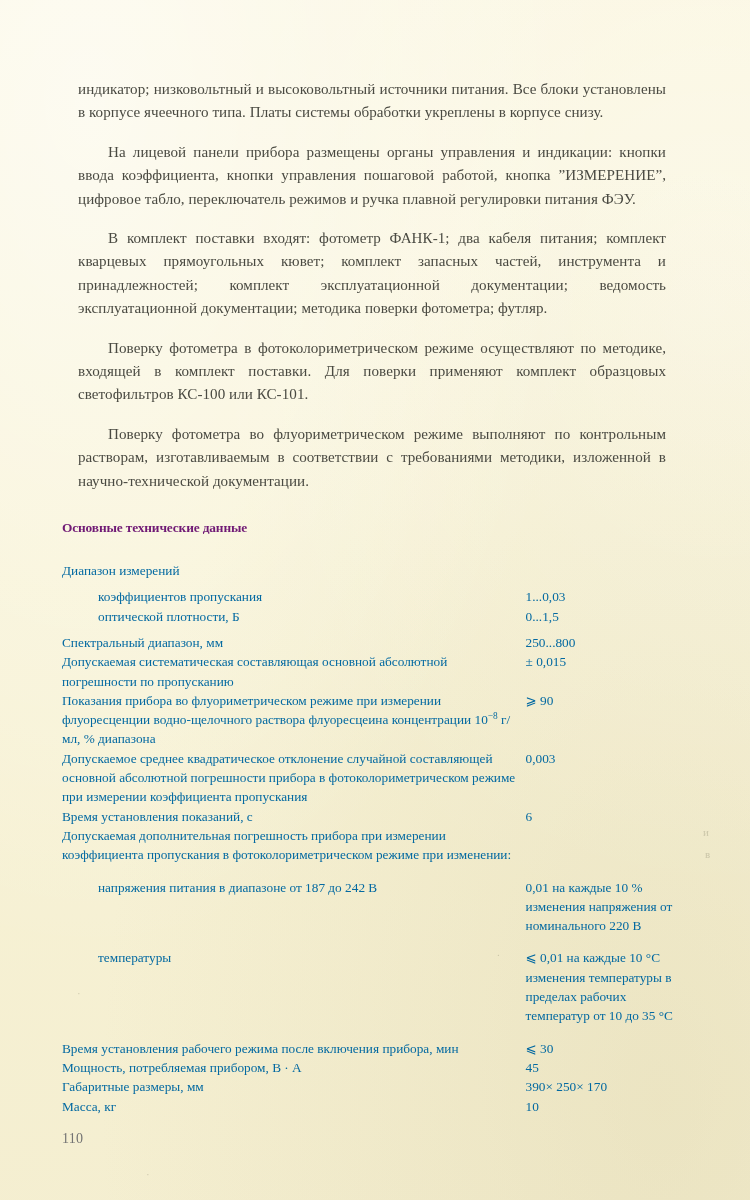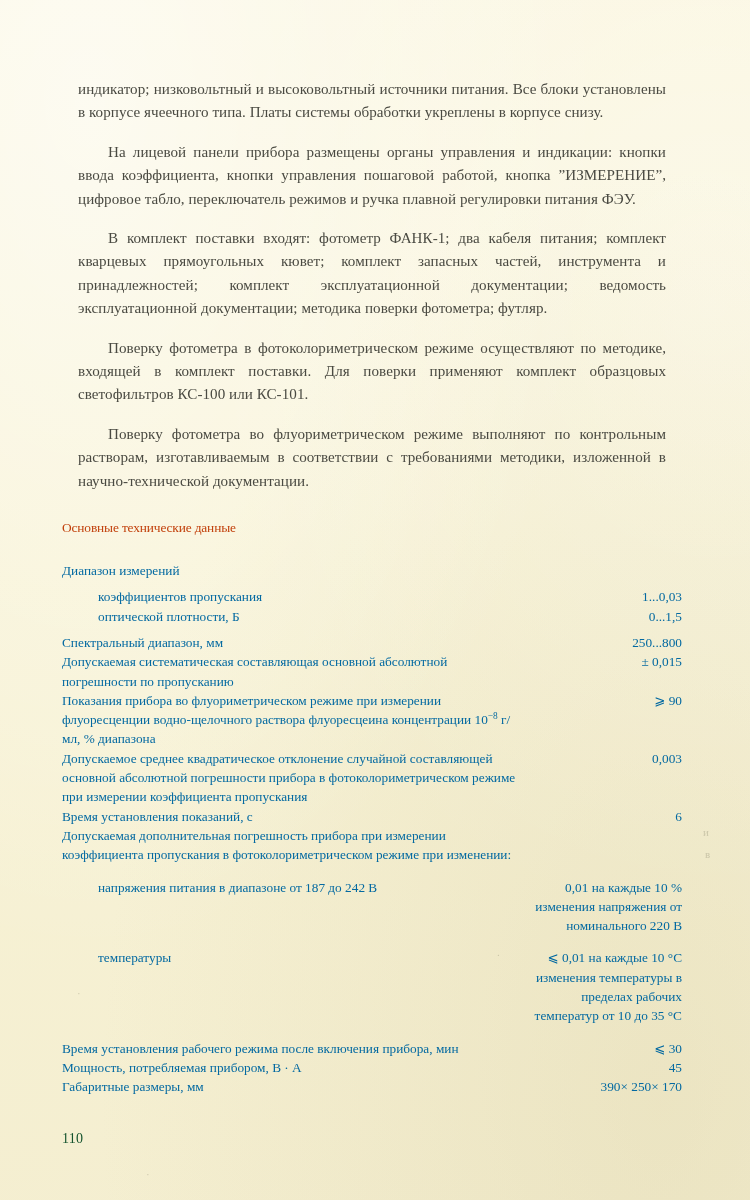--- a/index.html
+++ b/index.html
@@ -54,23 +54,23 @@
   }
   .prose p.indent {
     text-indent: 30px;
   }
 
   
   .section-heading {
     margin-top: 26px;
     font-size: 13.4px;
     line-height: 18px;
-    font-weight: 400;
+    font-weight: 700;
     letter-spacing: -0.15px;
-    color: #c2410c;
+    color: #701a75;
   }
 
   
   .spec-table {
     margin-top: 24px;
     width: 100%;
     border-collapse: collapse;
   }
   .spec-table td {
     vertical-align: top;
@@ -78,21 +78,21 @@
     font-size: 13.3px;
     line-height: 19.3px;
     color: #0369a1;
   }
   .spec-table td.label {
     width: 455px;
     padding-right: 8px;
   }
   .spec-table td.value {
     width: 165px;
-    text-align: right;
+    text-align: left;
     white-space: pre-line;
   }
   .spec-table tr.gap-before td {
     padding-top: 13px;
   }
   .spec-table tr.gap-small td {
     padding-top: 7px;
   }
   .label.indent-1 {
     padding-left: 36px;
@@ -106,21 +106,21 @@
     vertical-align: super;
     line-height: 0;
   }
 
   
   .folio {
     position: absolute;
     left: 62px;
     top: 1131px;
     font-size: 14px;
-    color: #14532d;
+    color: #737373;
     letter-spacing: 0.3px;
   }
 
   
   .smudge {
     position: absolute;
     pointer-events: none;
     color: rgba(120,116,92,0.30);
     font-size: 11px;
     z-index: 2;
@@ -196,20 +196,24 @@
             <td class="value block">⩽ 30</td>
           </tr>
           <tr>
             <td class="label">Мощность, потребляемая прибором, В · А</td>
             <td class="value block">45</td>
           </tr>
           <tr>
             <td class="label">Габаритные размеры, мм</td>
             <td class="value block">390× 250× 170</td>
           </tr>
+          <tr>
+            <td class="label">Масса, кг</td>
+            <td class="value block">10</td>
+          </tr>
         </tbody>
     </table>
 
   </div>
 
   <div class="folio">110</div>
 
   <div class="smudge" style="left:703px; top:826px;">и</div>
   <div class="smudge" style="left:705px; top:848px;">в</div>
   <div class="smudge" style="left:77px; top:987px;">·</div>

